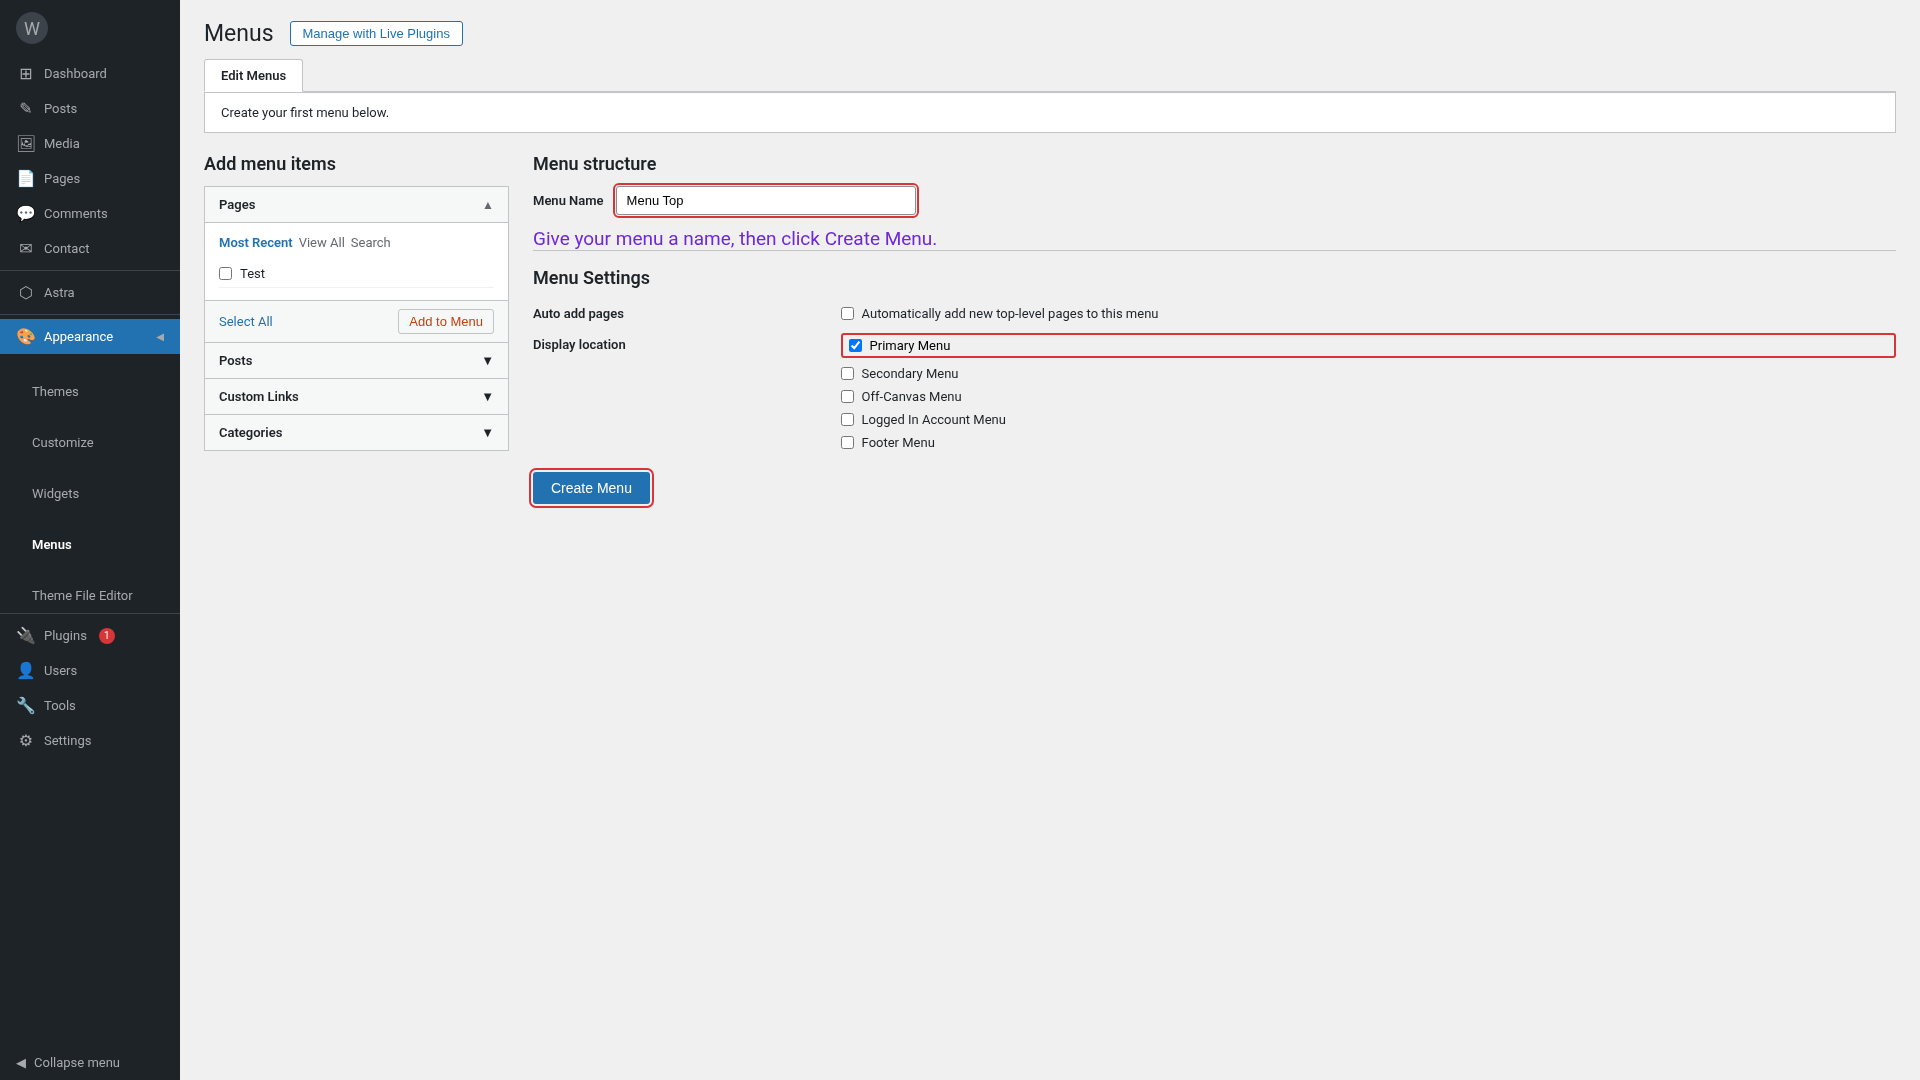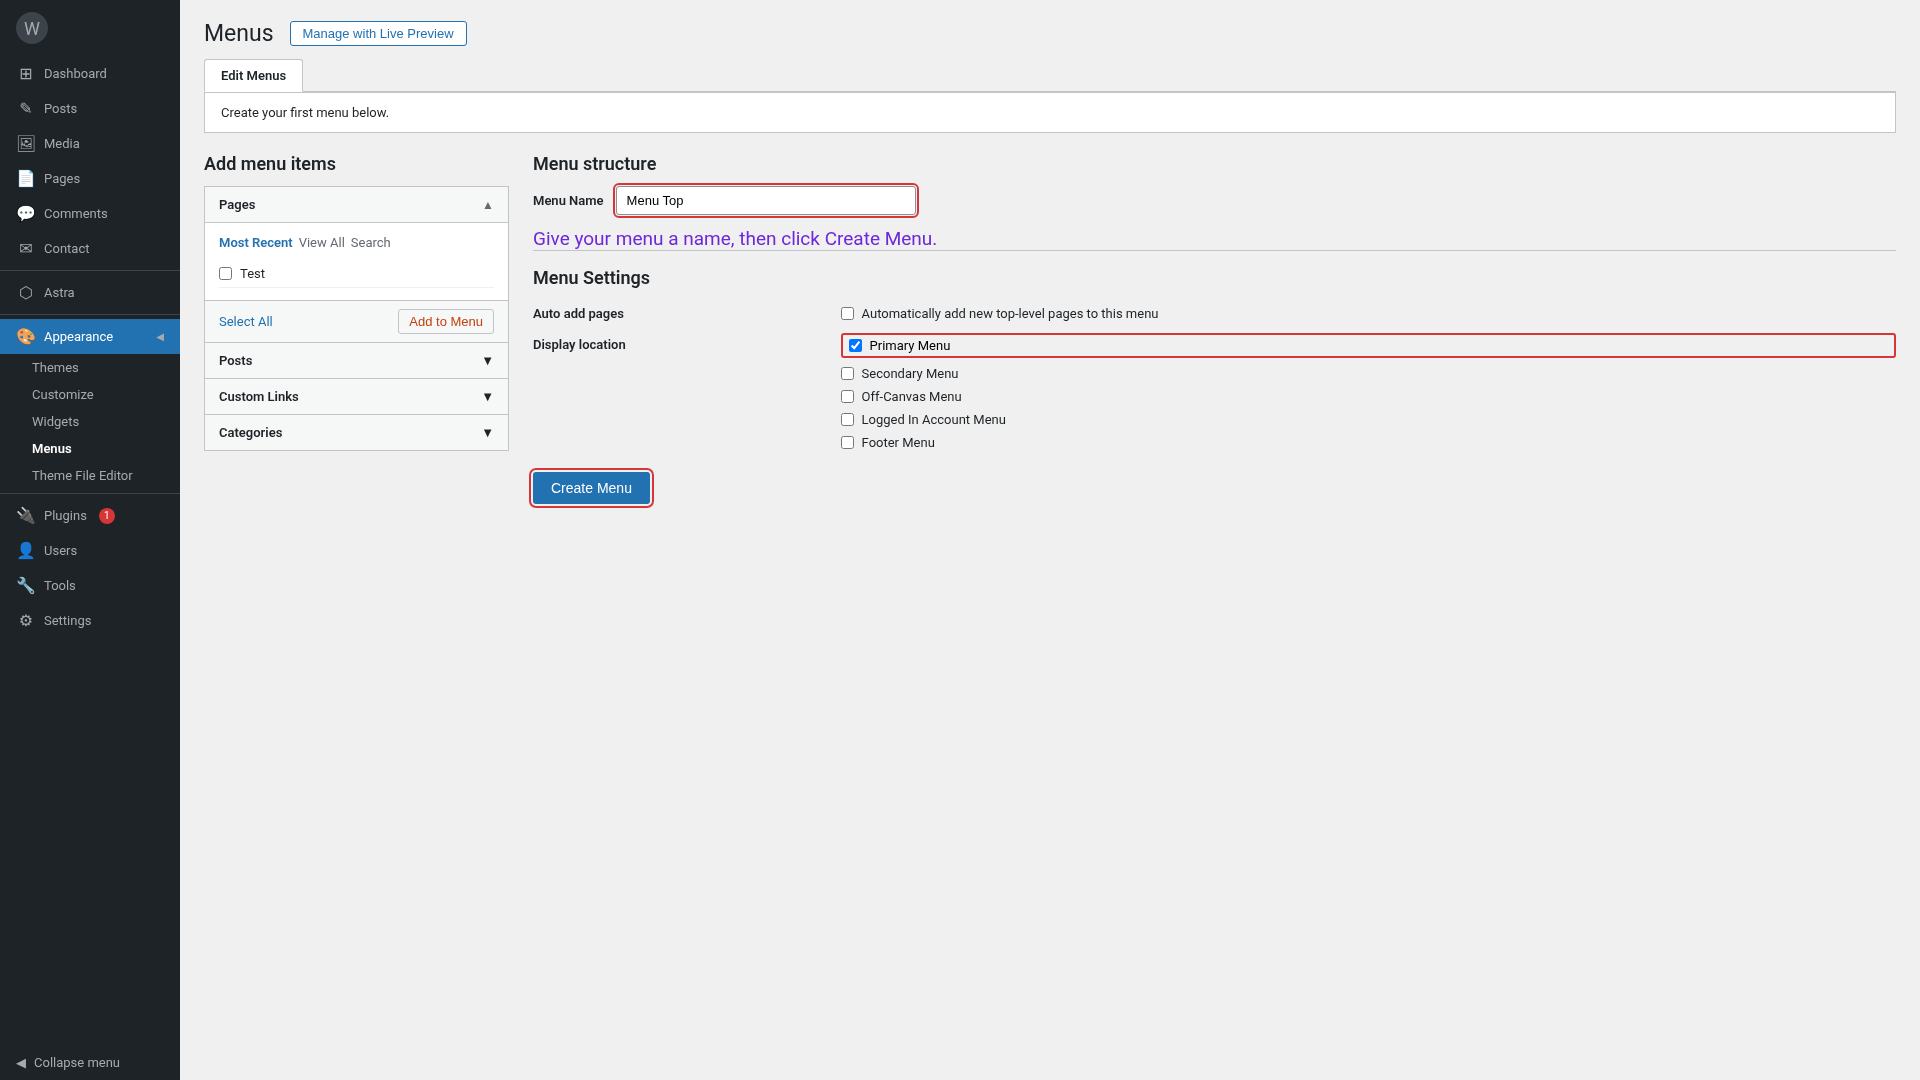--- a/index.html
+++ b/index.html
@@ -51,20 +51,21 @@
     }
 
     
     .sidebar-sub-item {
       display: flex;
       align-items: flex-start;
       padding: 6px 16px 6px 32px;
       cursor: pointer;
       color: #a7aaad;
       font-size: 13px;
+      margin-top: 24px;
     }
     .sidebar-sub-item.active { color: #fff; font-weight: 600; }
 
     .sidebar-divider { height: 1px; background: #3c434a; margin: 4px 0; }
 
     .collapse-menu {
       margin-top: auto;
       padding: 10px 16px;
       display: flex;
       align-items: center;
@@ -375,21 +376,21 @@
   <div class="collapse-menu">
     <span>◀</span>
     <span>Collapse menu</span>
   </div>
 </div>
 
 <div id="main">
 
   <div class="page-header">
     <h1 class="page-title">Menus</h1>
-    <button class="live-preview-btn">Manage with Live Preview</button>
+    <button class="live-preview-btn">Manage with Live Plugins</button>
   </div>
 
   <div class="tabs-row">
     <div class="tab active">Edit Menus</div>
   </div>
 
   <div class="content-card">
     <span class="info-text">Create your first menu below.</span>
   </div>
 

